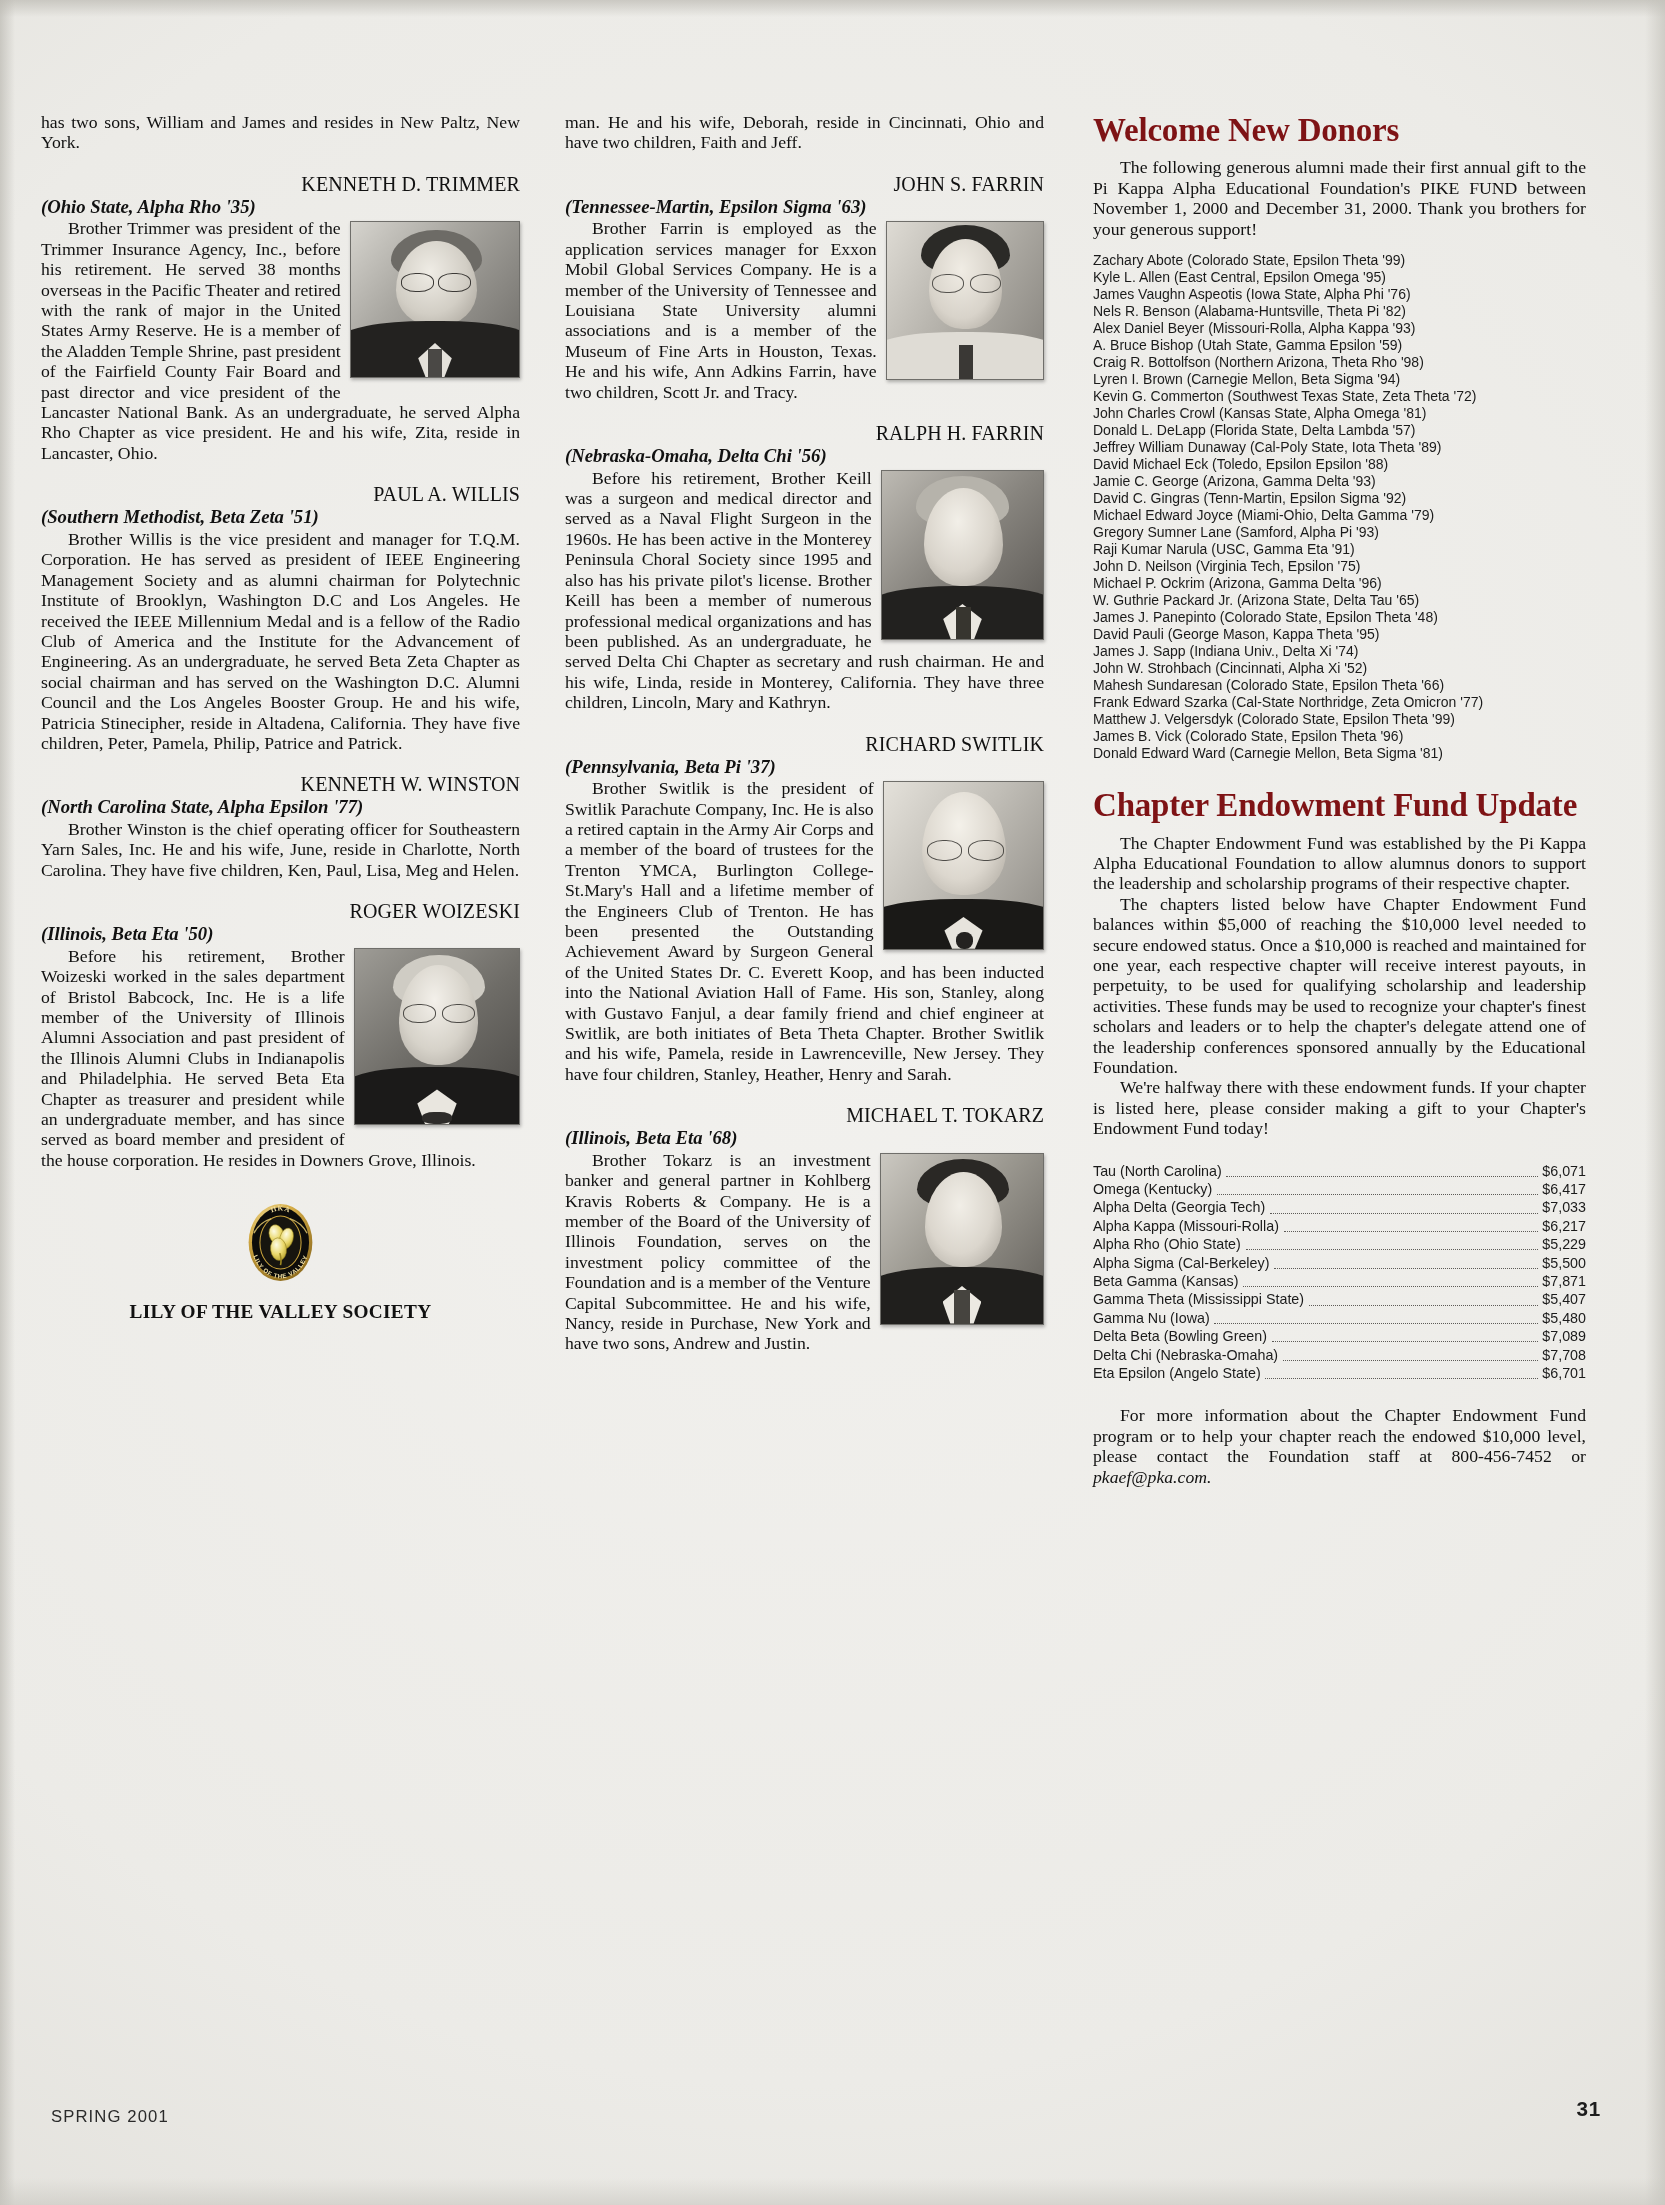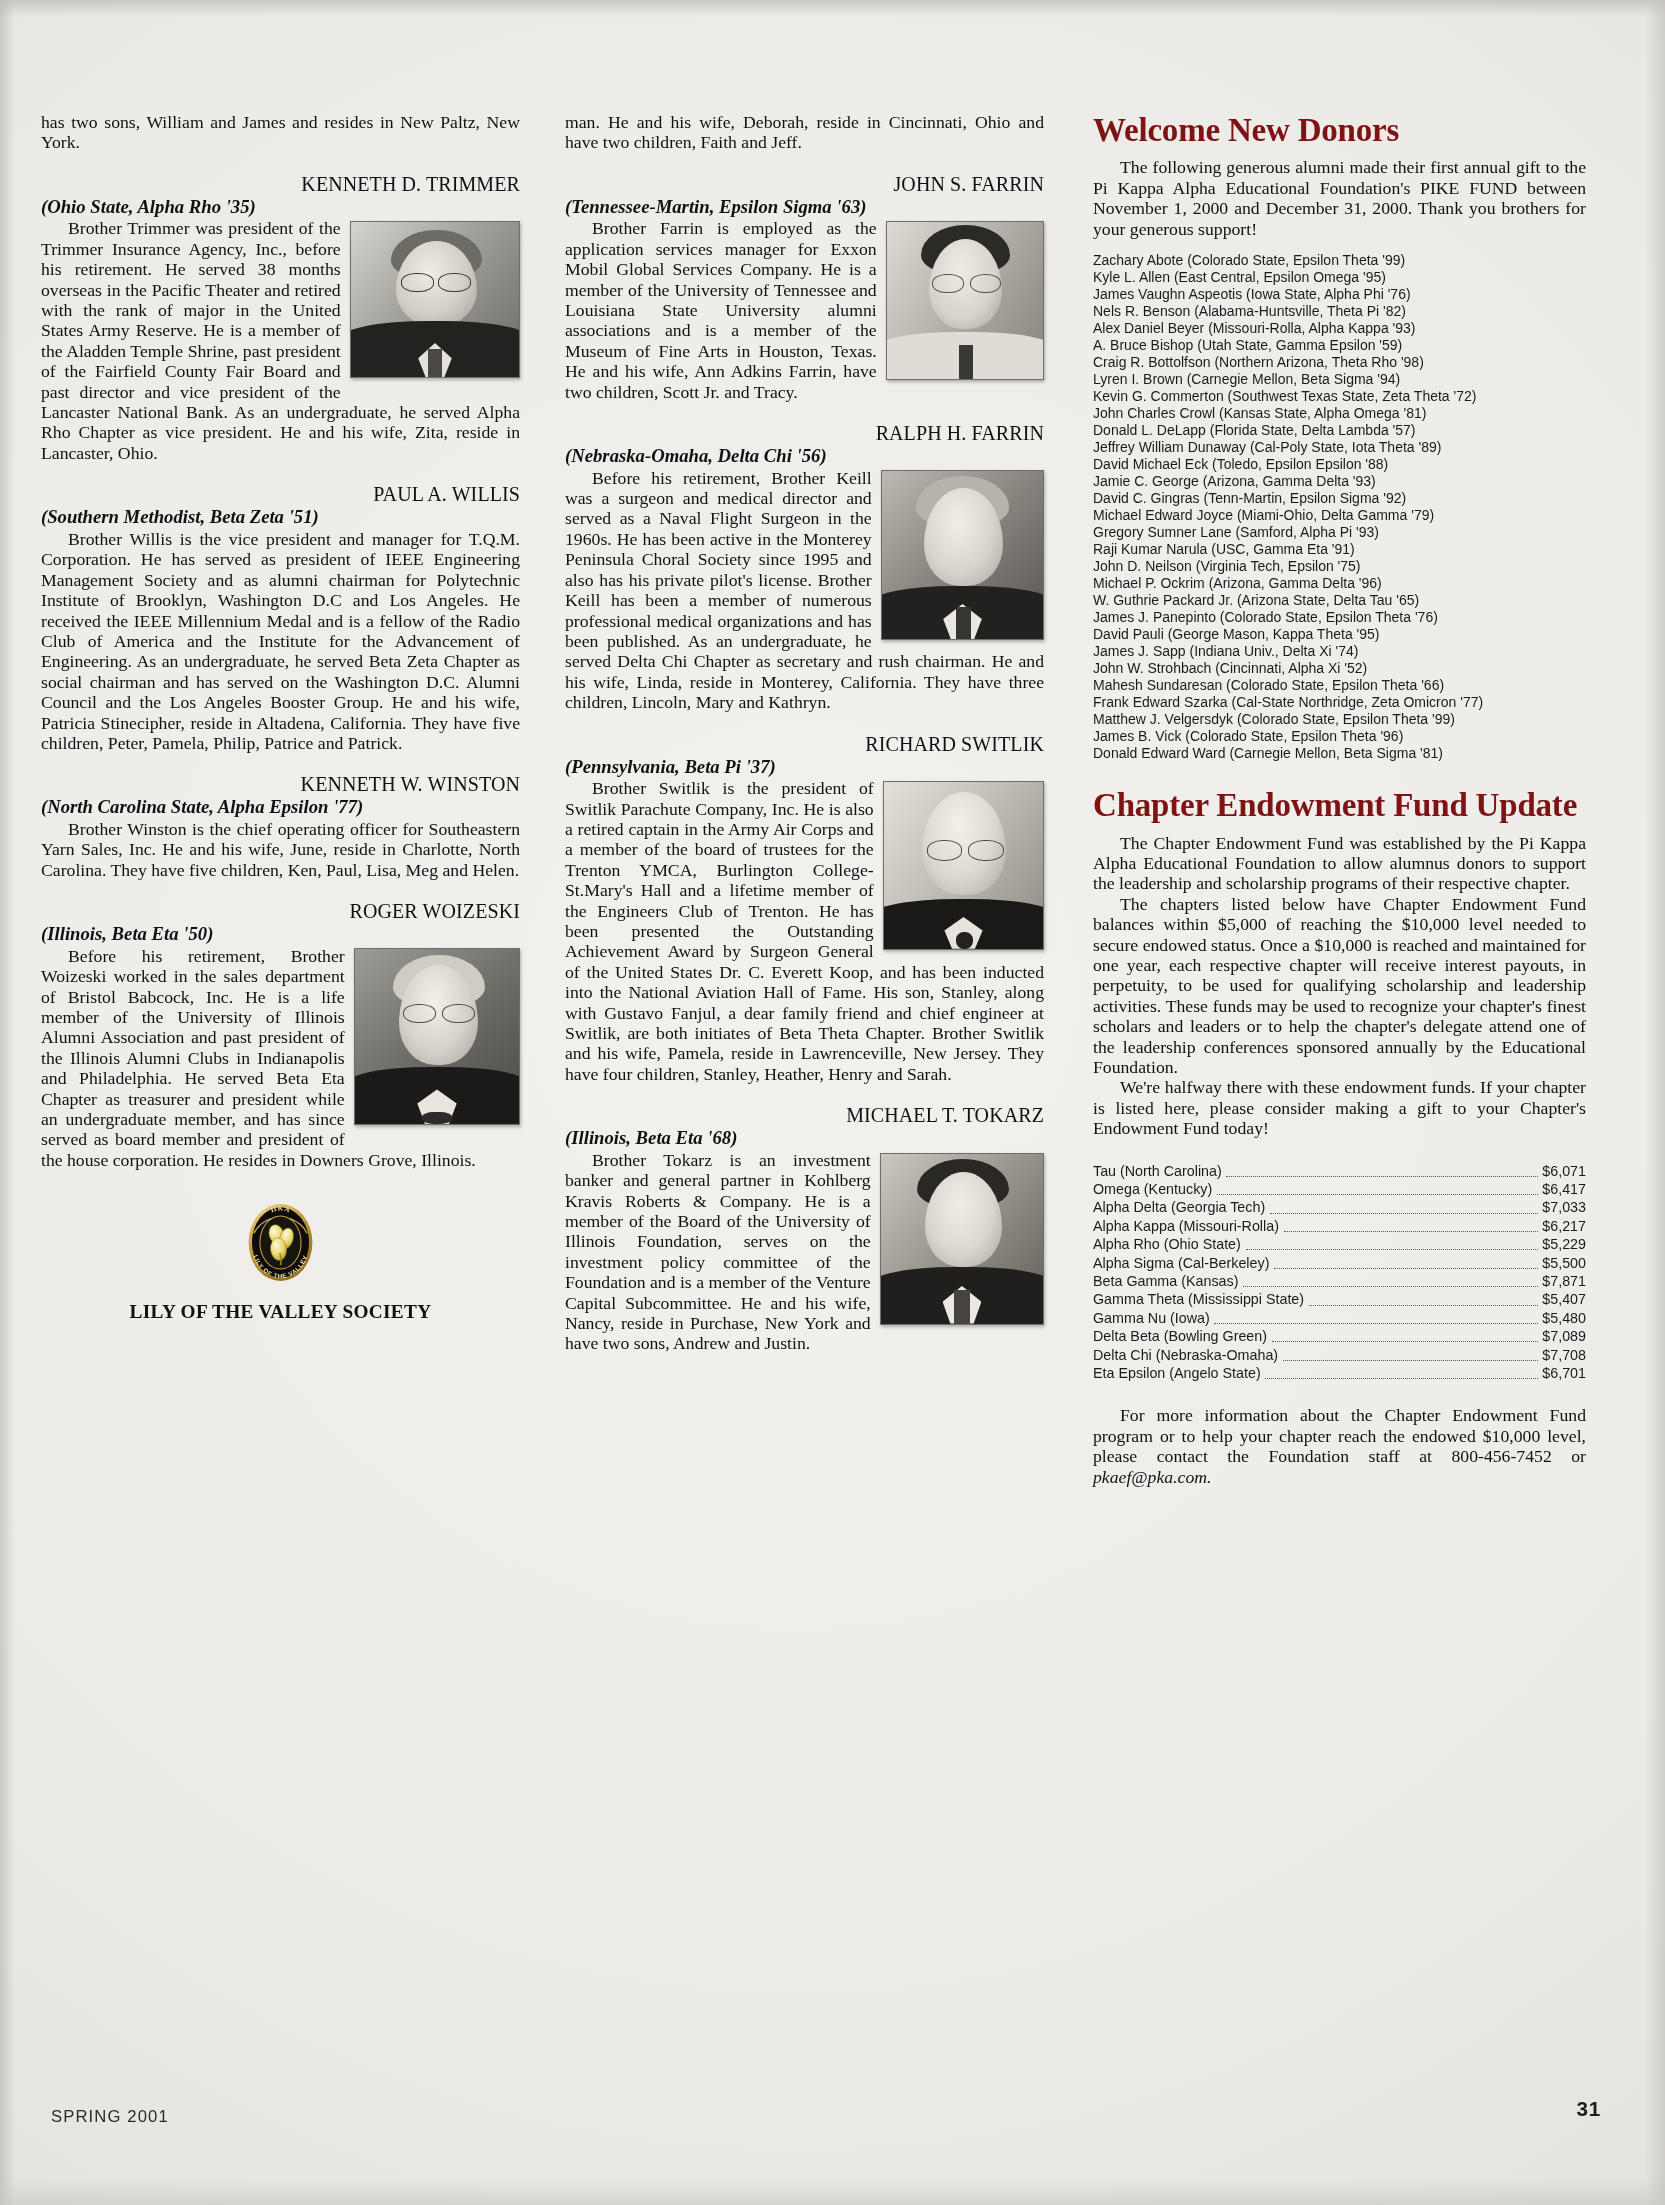--- a/index.html
+++ b/index.html
@@ -350,21 +350,21 @@
       <div class="donor">Jeffrey William Dunaway (Cal-Poly State, Iota Theta '89)</div>
       <div class="donor">David Michael Eck (Toledo, Epsilon Epsilon '88)</div>
       <div class="donor">Jamie C. George (Arizona, Gamma Delta '93)</div>
       <div class="donor">David C. Gingras (Tenn-Martin, Epsilon Sigma '92)</div>
       <div class="donor">Michael Edward Joyce (Miami-Ohio, Delta Gamma '79)</div>
       <div class="donor">Gregory Sumner Lane (Samford, Alpha Pi '93)</div>
       <div class="donor">Raji Kumar Narula (USC, Gamma Eta '91)</div>
       <div class="donor">John D. Neilson (Virginia Tech, Epsilon '75)</div>
       <div class="donor">Michael P. Ockrim (Arizona, Gamma Delta '96)</div>
       <div class="donor">W. Guthrie Packard Jr. (Arizona State, Delta Tau '65)</div>
-      <div class="donor">James J. Panepinto (Colorado State, Epsilon Theta '76)</div>
+      <div class="donor">James J. Panepinto (Colorado State, Epsilon Theta '48)</div>
       <div class="donor">David Pauli (George Mason, Kappa Theta '95)</div>
       <div class="donor">James J. Sapp (Indiana Univ., Delta Xi '74)</div>
       <div class="donor">John W. Strohbach (Cincinnati, Alpha Xi '52)</div>
       <div class="donor">Mahesh Sundaresan (Colorado State, Epsilon Theta '66)</div>
       <div class="donor">Frank Edward Szarka (Cal-State Northridge, Zeta Omicron '77)</div>
       <div class="donor">Matthew J. Velgersdyk (Colorado State, Epsilon Theta '99)</div>
       <div class="donor">James B. Vick (Colorado State, Epsilon Theta '96)</div>
       <div class="donor">Donald Edward Ward (Carnegie Mellon, Beta Sigma '81)</div>
     </div>
 

